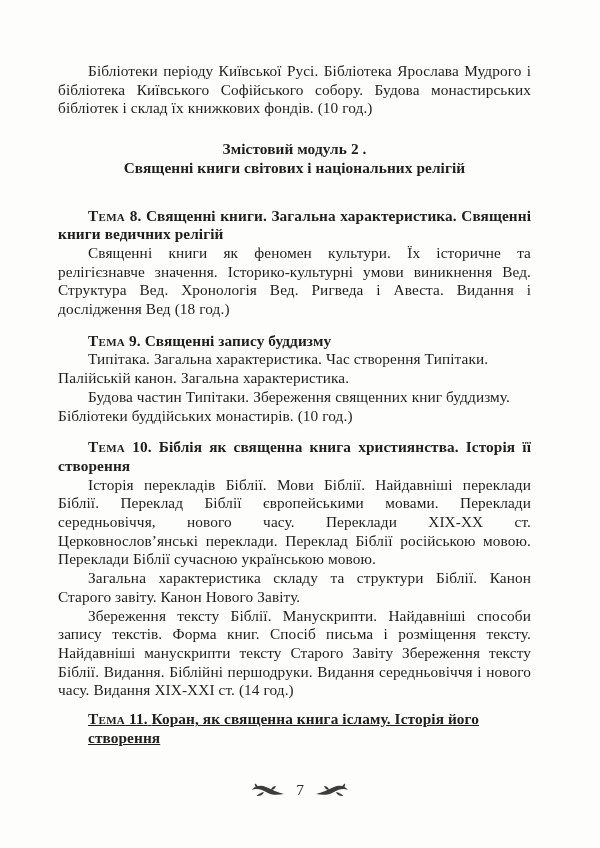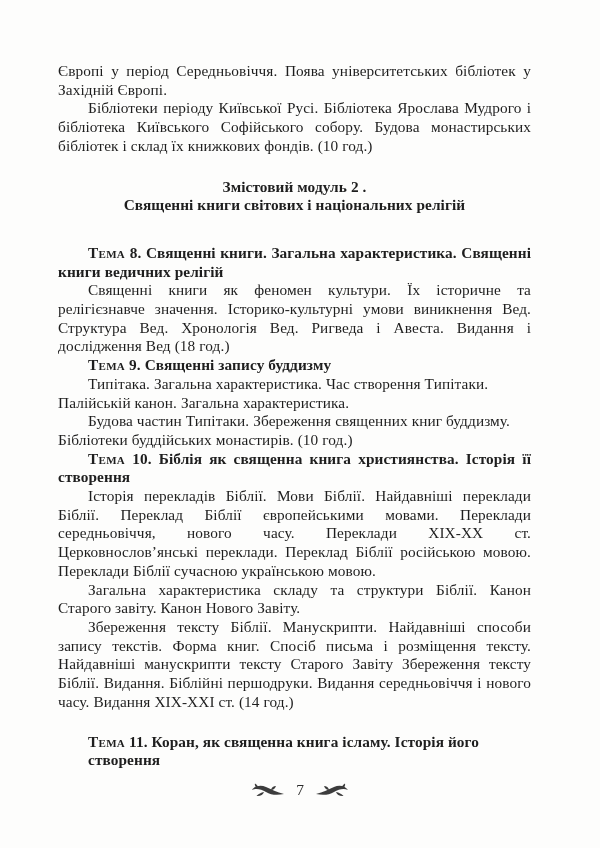--- a/index.html
+++ b/index.html
@@ -26,46 +26,45 @@
   p { margin: 0; }
   .justify { text-align: justify; }
   .left    { text-align: left; }
   .indent  { text-indent: 30px; }
   .module-heading {
     text-align: center;
     font-weight: bold;
     margin-top: 22px;
   }
   .module-heading.second { margin-top: 0; margin-bottom: 29px; }
-  .topic { }
+  .topic { margin-top: 13px; }
   .topic-heading { font-weight: bold; }
   .tema { font-variant: small-caps; letter-spacing: 0.3px; }
   .shifted { margin-left: 30px; }
   .shifted .topic-heading, .shifted p { text-align: left; text-indent: 0; }
-  .topic-11 { margin-top: 21px; }
+  .topic-11 { margin-top: 10px; text-decoration: underline; }
   .footer {
     position: absolute;
     top: 781px; left: 0;
     width: 600px;
     display: flex;
     align-items: center;
     justify-content: center;
     gap: 11px;
   }
   .pageno { font-size: 15.5px; color: #2a2a2a; }
   .fleuron { display: block; }
   .fleuron.mirrored { transform: scaleX(-1); }
 </style>
 </head>
 <body>
 
 <div class="page">
   <div class="content">
 
-    <p class="justify">Європі у період Середньовіччя. Поява університетських бібліотек у Західній Європі.</p>
     <p class="justify indent">Бібліотеки періоду Київської Русі. Бібліотека Ярослава Мудрого і бібліотека Київського Софійського собору. Будова монастирських бібліотек і склад їх книжкових фондів. (10 год.)</p>
 
     <p class="module-heading">Змістовий модуль 2 .</p>
     <p class="module-heading second">Священні книги світових і національних релігій</p>
 
     <div class="topic">
       <p class="topic-heading justify indent"><span class="tema">Тема</span>
         <span>8.</span>
         <span>Священні книги. Загальна характеристика. Священні книги ведичних релігій</span></p>
       <p class="justify indent">Священні книги як феномен культури. Їх історичне та релігієзнавче значення. Історико-культурні умови виникнення Вед. Структура Вед. Хронологія Вед. Ригведа і Авеста. Видання і дослідження Вед (18 год.)</p>

